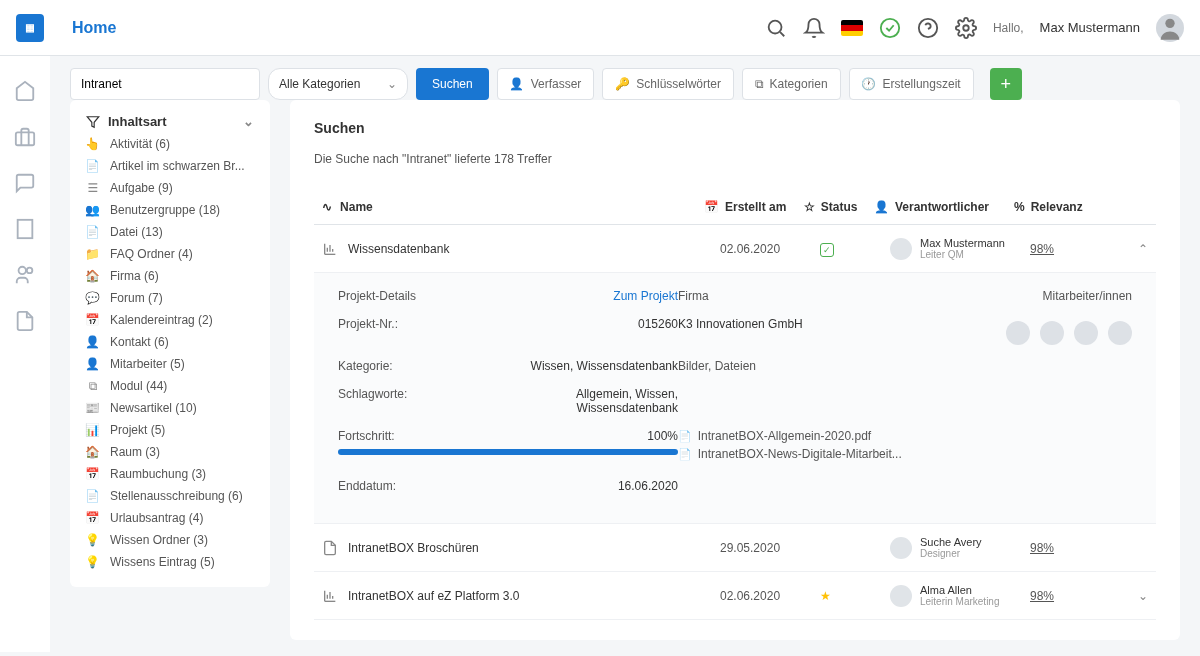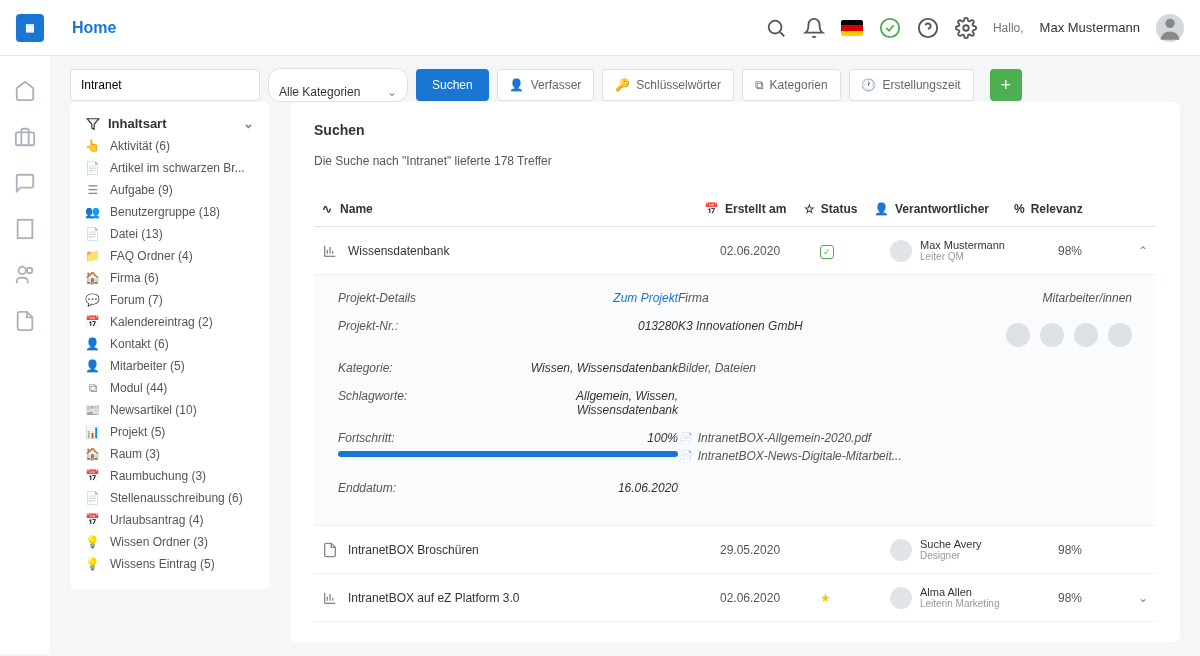--- a/index.html
+++ b/index.html
@@ -14,21 +14,21 @@
 .user-name { color: #333; font-size: 13px; }
 .avatar { width: 28px; height: 28px; border-radius: 50%; background: #d3d8de; display:flex; align-items:center; justify-content:center;}
 
 .layout { display: flex; }
 .rail { width: 50px; background: #fff; display: flex; flex-direction: column; align-items: center; padding-top: 24px; gap: 24px; }
 .rail-icon { width: 22px; height: 22px; color: #aab2bd; cursor:pointer; display:flex; align-items:center; justify-content:center;}
 
 .main { flex: 1; padding: 12px 20px; }
 .searchbar { display: flex; align-items: center; gap: 8px; }
 .search-input { width: 190px; height: 32px; border: 1px solid #dde1e6; border-radius: 4px; padding: 0 10px; font-size: 12px; background:#fff;}
-.category-select { width: 140px; height: 32px; border: 1px solid #dde1e6; border-radius: 12px; padding: 16px 10px; font-size: 12px; background:#fff; display:flex; align-items:flex-start; justify-content:space-between; cursor:pointer;}
+.category-select { width: 140px; height: 32px; border: 1px solid #dde1e6; border-radius: 12px; padding: 8px 10px; font-size: 12px; background:#fff; display:flex; align-items:flex-start; justify-content:space-between; cursor:pointer;}
 .btn-primary { height: 32px; background: #1976d2; color:#fff; border:none; border-radius:4px; padding: 0 16px; font-size:12px; cursor:pointer; font-weight:500;}
 .filter-chip { height: 32px; border: 1px solid #dde1e6; border-radius:4px; background:#fff; display:flex; align-items:center; gap:6px; padding:0 12px; font-size:12px; color:#666; cursor:pointer;}
 .date-pill { margin-left:auto; height: 32px; background:#f0f2f5; border-radius:4px; display:flex; align-items:center; padding:0 12px; font-size:12px;}
 .date-pill .d-label { color:#888; margin-right:4px;}
 .date-pill .d-val { color:#1976d2; font-weight:500;}
 .add-btn { width:32px; height:32px; background:#4caf50; border-radius:4px; color:#fff; display:flex; align-items:center; justify-content:center; margin-left:8px; cursor:pointer; font-size:18px;}
 
 .content-row { display:flex; gap:20px; }
 .sidebar { width: 200px; background:#fff; border-radius:6px; padding: 14px 16px; height:fit-content;}
 .sb-header { display:flex; align-items:center; gap:8px; font-weight:600; font-size:13px; color:#333; margin-bottom:4px;}
@@ -51,24 +51,24 @@
 .row { display:flex; align-items:center; padding:12px 0; border-bottom:1px solid #eef0f3; font-size:12px;}
 .row .ic { width:16px; height:16px; margin-right:10px; color:#888; margin-left:8px;}
 .row .rname { flex:0 0 372px;}
 .row .rdate { flex:0 0 100px; color:#555;}
 .row .rstatus { flex:0 0 70px; }
 .row .rresp { flex:0 0 140px; display:flex; align-items:center; gap:8px;}
 .row .rresp .mini-av { width:22px; height:22px; border-radius:50%; background:#e0e4e8;}
 .row .rresp .resp-txt { display:flex; flex-direction:column;}
 .row .rresp .resp-txt .rn { font-size:11px; color:#333;}
 .row .rresp .resp-txt .rt { font-size:10px; color:#999;}
-.row .rrel { flex:0 0 80px; text-align:center; color:#555;}
+.row .rrel { flex:0 0 80px; color:#555;text-decoration:underline;}
 .row .rexp { flex:1; text-align:right; color:#888; cursor:pointer; padding-right:8px;}
 
-.details { background:#fafbfc; padding:16px 24px; border-bottom:1px solid #eef0f3; font-size:12px;font-style:italic;}
+.details { background:#fafbfc; padding:16px 24px; border-bottom:1px solid #eef0f3; font-size:12px;}
 .det-row { display:flex; margin-bottom:14px;}
 .det-left { flex:0 0 340px;}
 .det-right { flex:1;}
 .det-lbl { color:#555; display:inline-block;}
 .det-val { color:#333; float:right; text-align:right; max-width:180px;}
 .link { color:#1976d2; cursor:pointer;}
 .progress-bar { width:100%; height:6px; background:#e0e4e8; border-radius:3px; margin-top:6px; overflow:hidden;}
 .progress-fill { height:100%; background:#1976d2;}
 .file-item { display:flex; align-items:center; gap:6px; margin-bottom:4px; color:#555;}
 .pdf-ic { color:#d32f2f; font-size:11px;}
@@ -338,21 +338,21 @@
           <span class="rrel">98%</span>
           <span class="rexp">⌃</span>
         </div>
 
         <div class="details">
           <div class="det-row">
             <div class="det-left"><span class="det-lbl">Projekt-Details</span><span class="det-val link">Zum Projekt</span></div>
             <div class="det-right"><span class="det-lbl">Firma</span><span style="float:right;" class="det-lbl">Mitarbeiter/innen</span></div>
           </div>
           <div class="det-row">
-            <div class="det-left"><span class="det-lbl">Projekt-Nr.:</span><span class="det-val">013280</span></div>
+            <div class="det-left"><span class="det-lbl">Projekt-Nr.:</span><span class="det-val">015260</span></div>
             <div class="det-right"><span>K3 Innovationen GmbH</span>
               <span class="team-avs" style="float:right;">
                 <span class="team-av"></span>
                 <span class="team-av"></span>
                 <span class="team-av"></span>
                 <span class="team-av"></span>
               </span>
             </div>
           </div>
           <div class="det-row">

